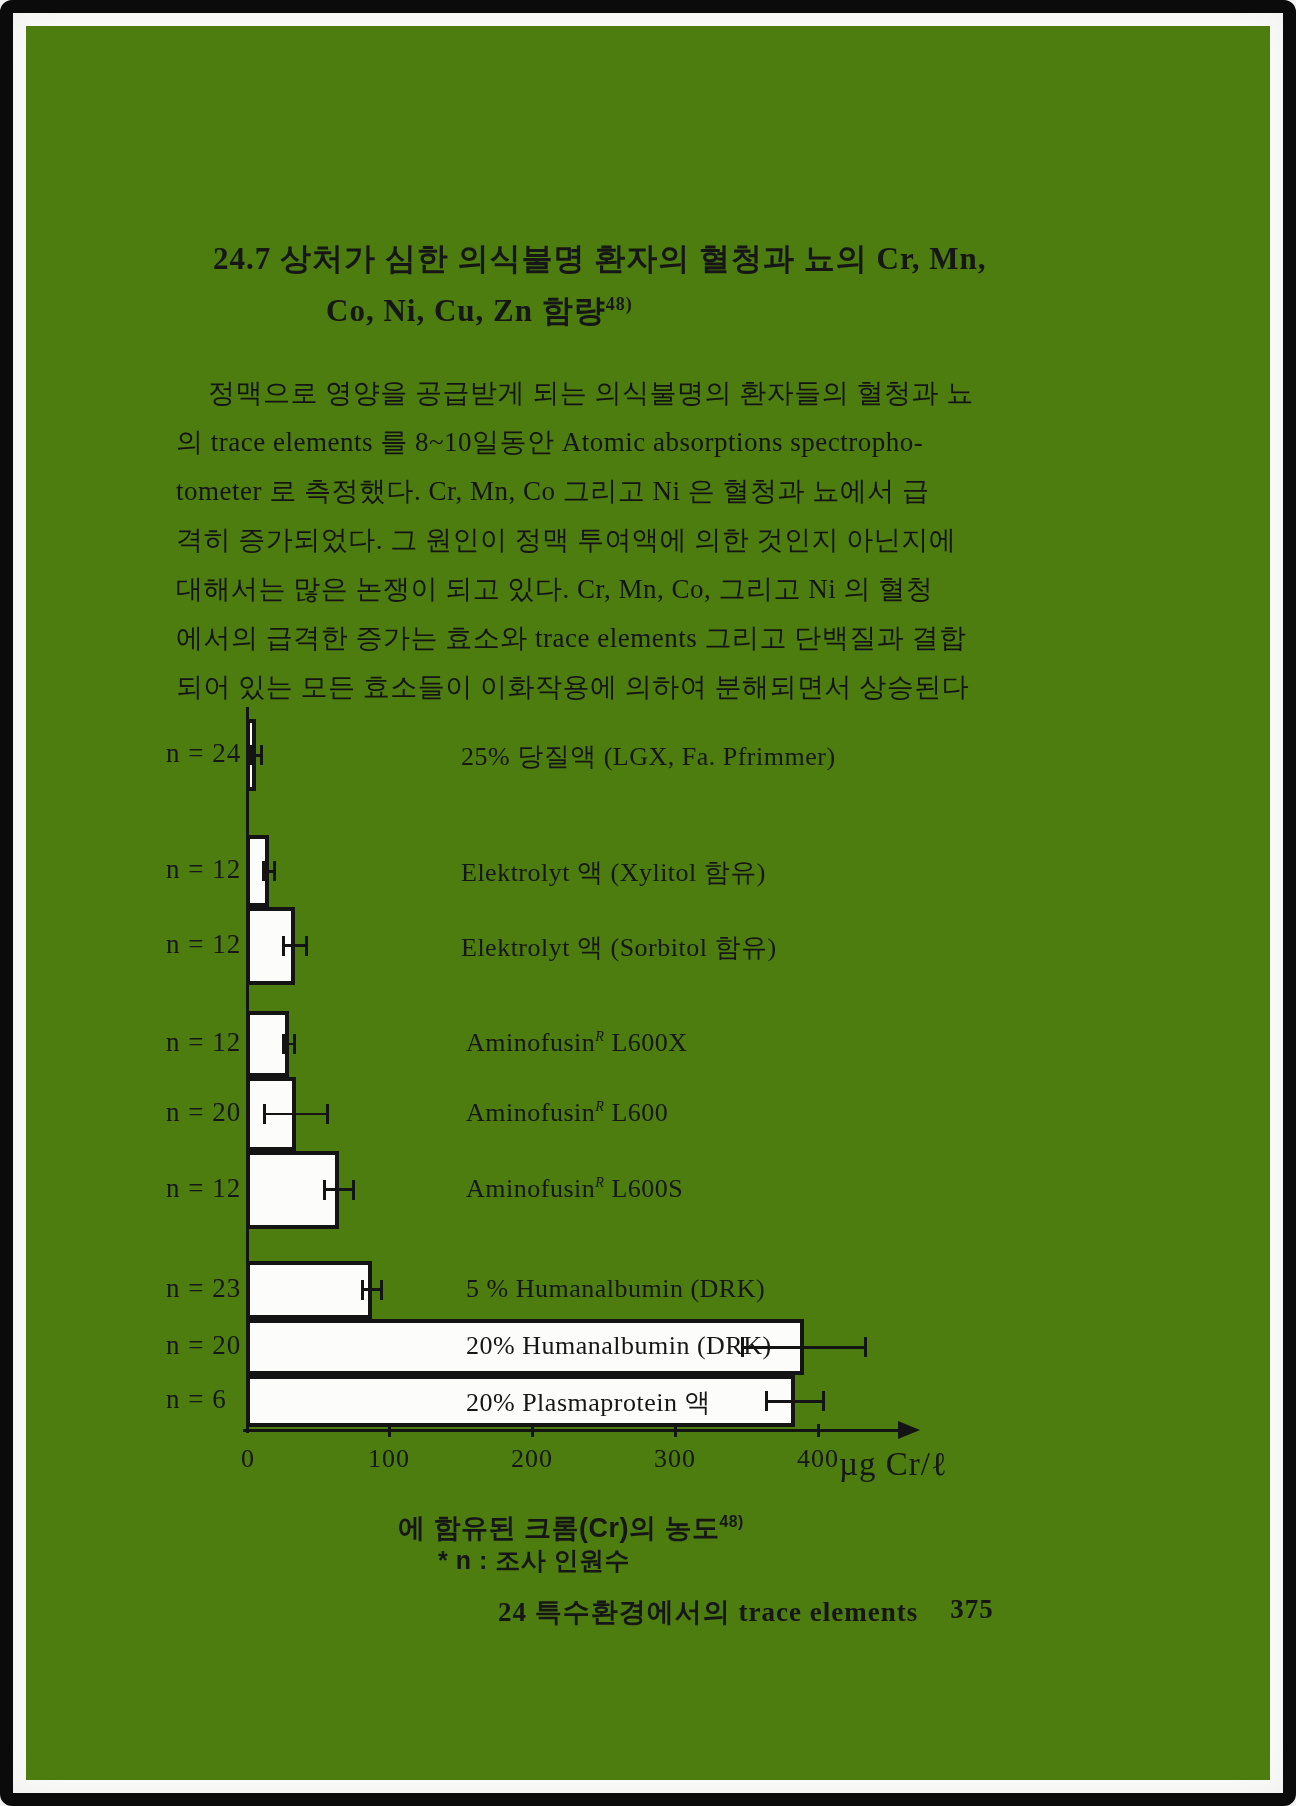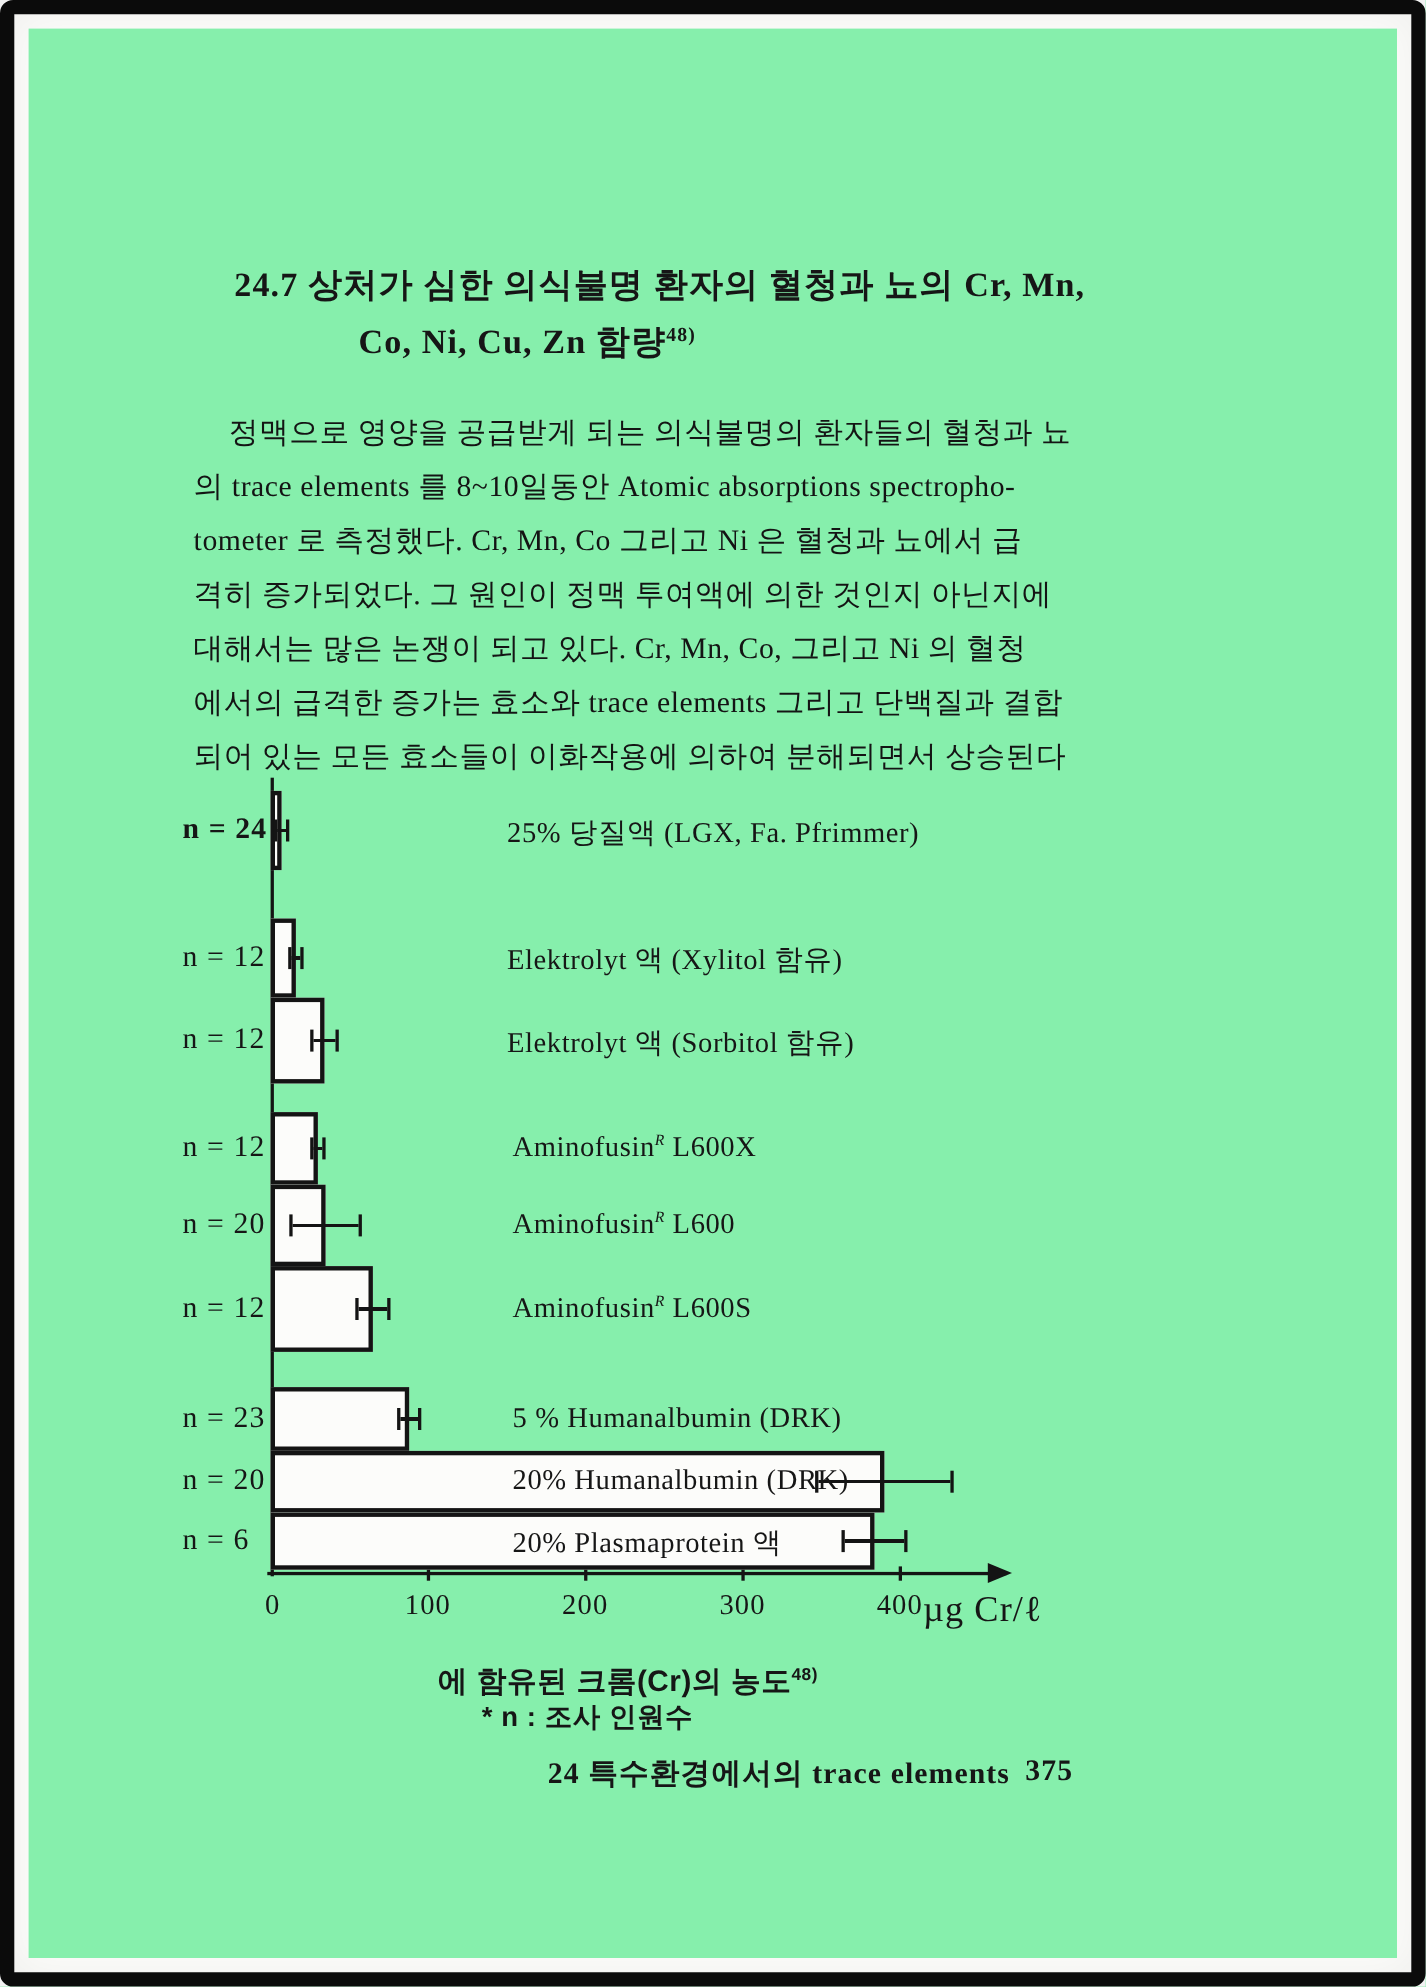--- a/index.html
+++ b/index.html
@@ -8,21 +8,21 @@
     background:#f2f2f2;
     font-family:"Liberation Serif","DejaVu Serif",serif;
     color:#161616;
   }
   .frame{
     position:absolute;inset:0;
     border:13px solid #0b0b0b;border-radius:12px;
     background:#fcfcfa;
     box-shadow:inset 0 0 40px rgba(0,0,0,0.05);
   }
-  .page{position:absolute;inset:13px;background:#86efac;}
+  .page{position:absolute;inset:13px;background:#4d7c0f;}
   
   .abs{position:absolute;}
 
   .heading{font-weight:bold;font-size:31px;letter-spacing:1px;white-space:nowrap;}
   .sup{vertical-align:super;font-size:0.58em;font-weight:bold;}
 
   .para-line{position:absolute;font-size:27px;letter-spacing:0.5px;white-space:nowrap;color:#141414;}
 
   
   .chart{position:absolute;left:0;top:0;width:1270px;height:1780px;pointer-events:none;}
@@ -47,21 +47,21 @@
     position:absolute;height:20px;box-sizing:border-box;
     border-left:3px solid #141414;border-right:3px solid #141414;
     background:linear-gradient(to bottom,
       rgba(0,0,0,0) calc(50% - 1.5px),#141414 calc(50% - 1.5px),
       #141414 calc(50% + 1.5px),rgba(0,0,0,0) calc(50% + 1.5px));
   }
   .row-label{position:absolute;font-size:26px;letter-spacing:0.5px;white-space:nowrap;}
   .sup-r{vertical-align:super;font-size:0.55em;font-style:italic;}
 
   .caption{font-family:"Liberation Sans","DejaVu Sans",sans-serif;font-weight:bold;font-size:27px;letter-spacing:0.5px;white-space:nowrap;}
-  .footer{font-weight:bold;font-size:27px;letter-spacing:1px;white-space:nowrap;display:flex;gap:14px;}
+  .footer{font-weight:bold;font-size:27px;letter-spacing:1px;white-space:nowrap;display:flex;gap:32px;}
 </style>
 </head>
 <body>
 
 <div class="frame">
 <div class="page">
 
   <div class="abs heading" style="left:187px;top:212px;"><span>24.7 상처가 심한 의식불명 환자의 혈청과 뇨의 Cr, Mn,</span></div>
   <div class="abs heading" style="left:252px;top:264px;margin-left:48px;"><span>Co, Ni, Cu, Zn 함량</span><span class="sup">48)</span></div>
 
@@ -86,21 +86,21 @@
     <div class="tick" style="left:791px;"></div>
 
     <div class="tick-label" style="left:182px;">0</div>
     <div class="tick-label" style="left:323px;">100</div>
     <div class="tick-label" style="left:466px;">200</div>
     <div class="tick-label" style="left:609px;">300</div>
     <div class="tick-label" style="left:752px;">400</div>
     <div class="unit-label">µg Cr/ℓ</div>
 
     <div class="chart-row" style="top: 693px; height: 72px;">
-      <div class="n-label" style="top: 19px; font-weight: bold;">n = 24</div>
+      <div class="n-label" style="top: 19px;">n = 24</div>
       <div class="bar" style="width: 10px;"></div>
       <div class="err" style="left: 223px; width: 14px; top: 26px;"></div>
       <div class="row-label" style="left: 435px; top: 20px;"><span>25%  당질액 (LGX, Fa. Pfrimmer)</span><span class="sup-r"></span><span></span></div>
     </div>
     <div class="chart-row" style="top: 809px; height: 72px;">
       <div class="n-label" style="top: 19px;">n = 12</div>
       <div class="bar" style="width: 23px;"></div>
       <div class="err" style="left: 236px; width: 14px; top: 26px;"></div>
       <div class="row-label" style="left: 435px; top: 20px;"><span>Elektrolyt 액 (Xylitol 함유)</span><span class="sup-r"></span><span></span></div>
     </div>

